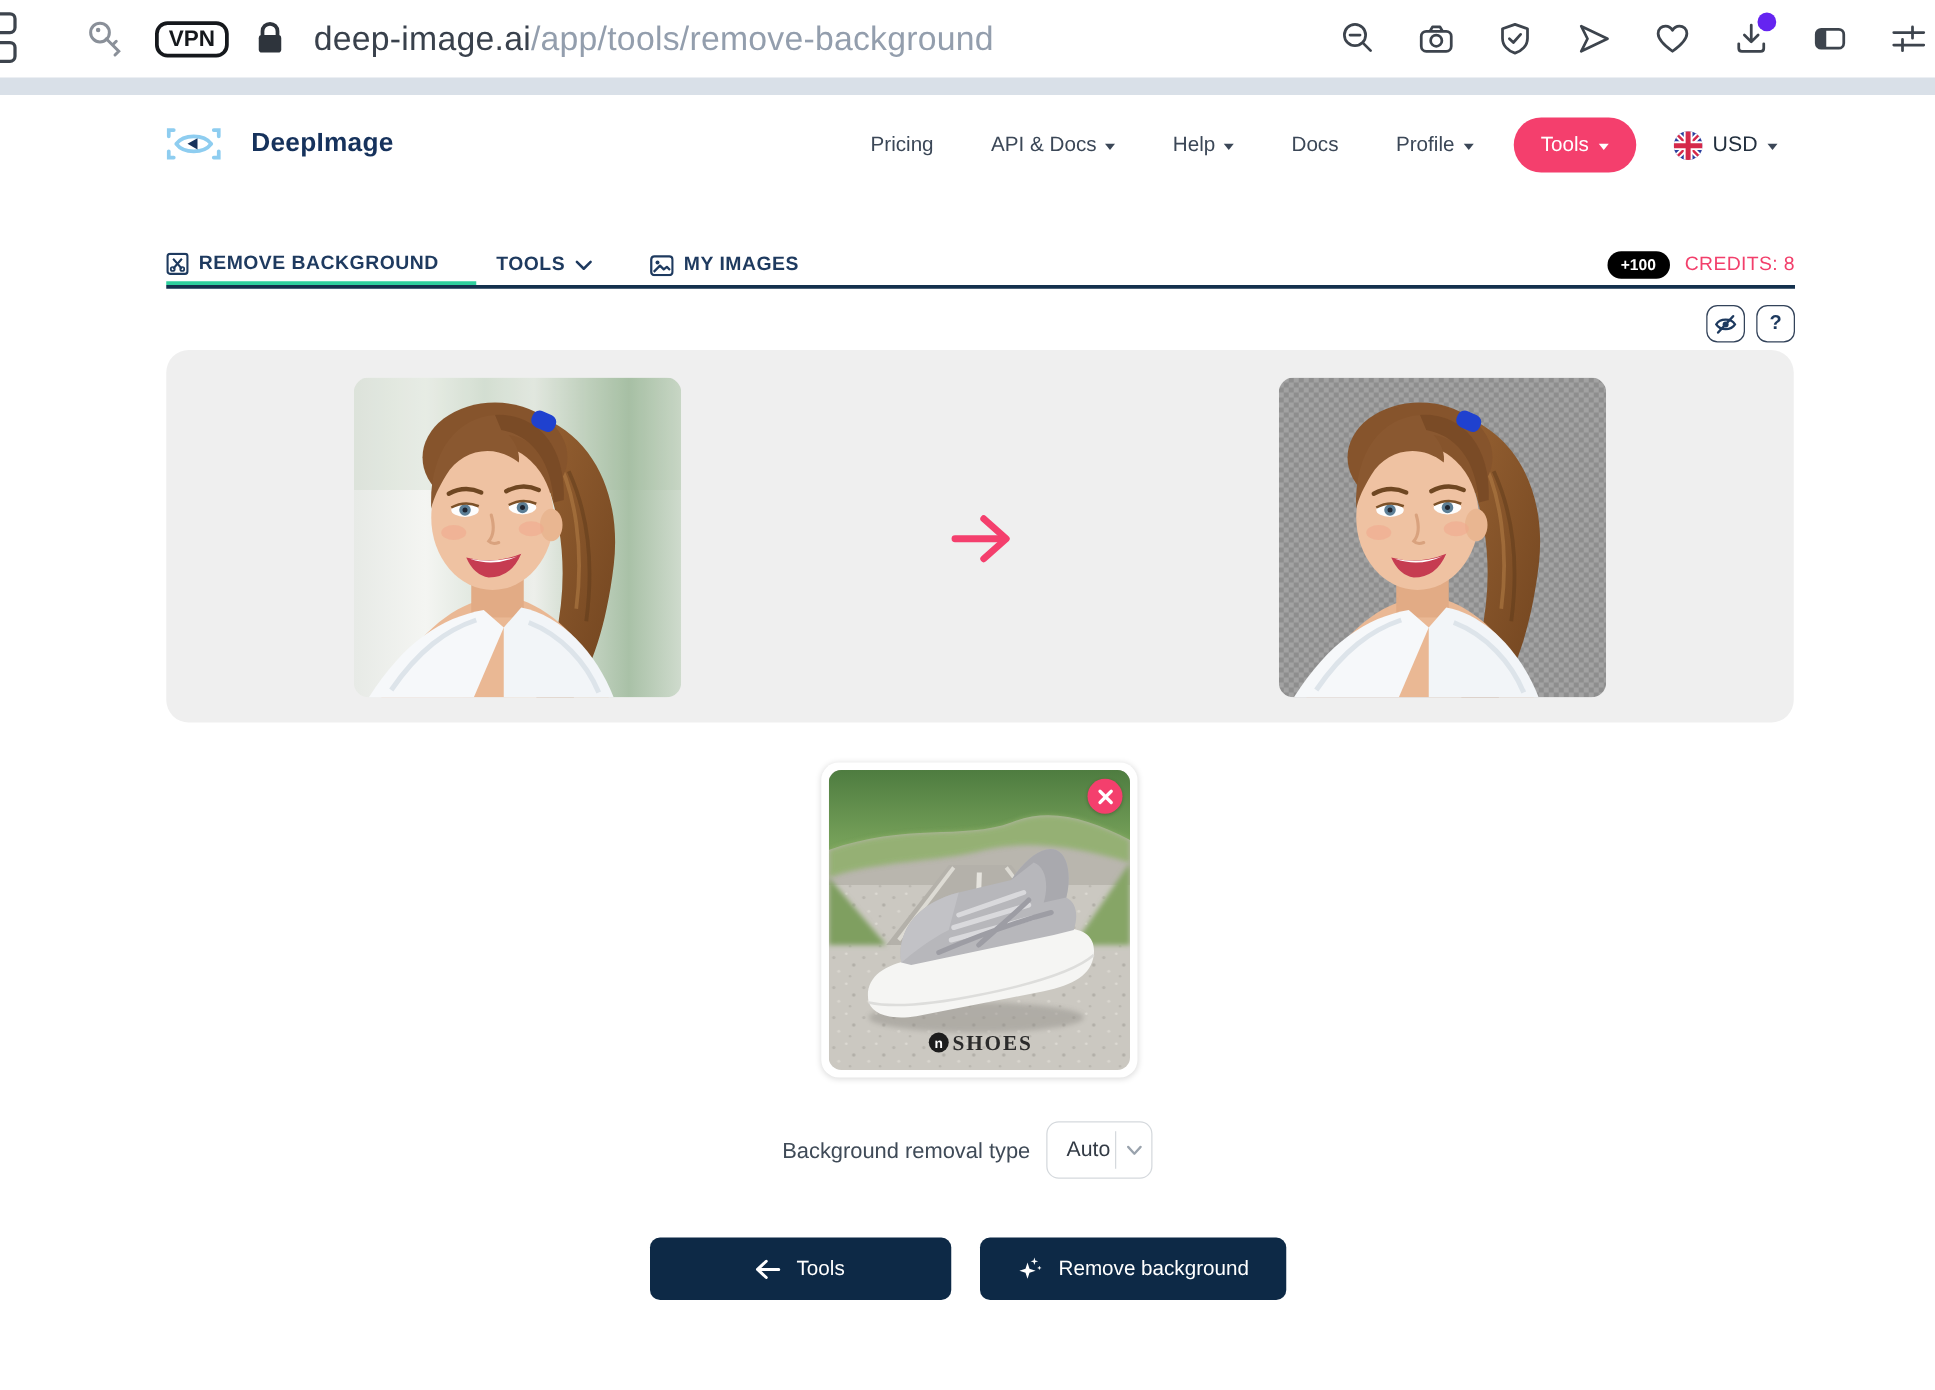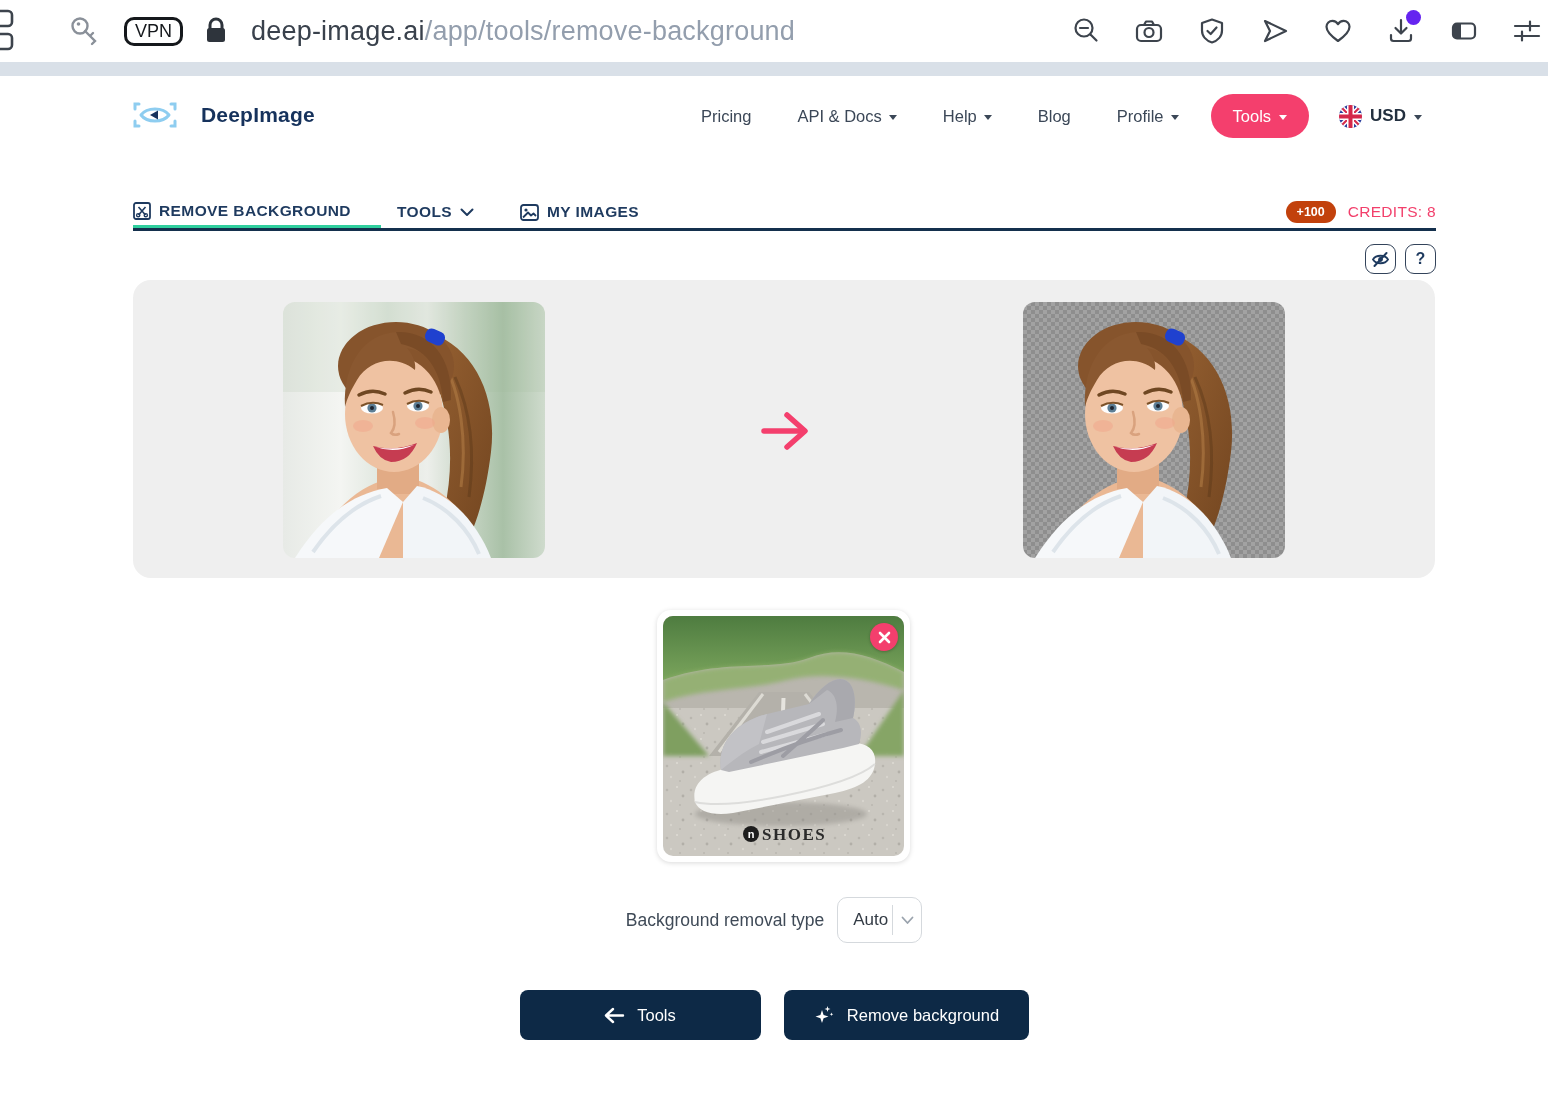--- a/index.html
+++ b/index.html
@@ -9,21 +9,21 @@
 
   
   .browser-bar { position:absolute; left:0; top:0; width:1548px; height:62px;
                  background:#fff; display:flex; align-items:center; }
   .chrome-strip { position:absolute; left:0; top:62px; width:1548px; height:14px;
                   background:#d9e0e8; }
   .bb-left { display:flex; align-items:center; }
   .partial-icon { width:26px; height:52px; margin-right:14px; }
   .key-icon { width:34px; height:34px; margin-right:22px; cursor:pointer; }
   .vpn-badge { border:3px solid #15181c; border-radius:10px; padding:1px 8px;
-               font-size:18px; font-weight:normal; color:#15181c; margin-right:20px; cursor:pointer; }
+               font-size:18px; font-weight:bold; color:#15181c; margin-right:20px; cursor:pointer; }
   .lock-icon { width:26px; height:28px; margin-right:22px; }
   .url-text { font-size:27px; letter-spacing:.2px; white-space:nowrap; cursor:text; }
   .url-host { color:#39414c; }
   .url-path { color:#939ead; }
   .bb-right { margin-left:auto; display:flex; align-items:center; gap:33px; padding-right:6px; }
   .tb-icon { width:30px; height:30px; position:relative; cursor:pointer; flex:none; }
   .tb-icon svg { width:30px; height:30px; }
   .notif-dot { position:absolute; right:-5px; top:-6px; width:15px; height:15px;
                border-radius:50%; background:#6524f0; }
 
@@ -35,32 +35,32 @@
               align-items:center; gap:46px; }
   .nav-item { font-size:16.5px; color:#3b4757; display:flex; align-items:center; gap:7px;
               cursor:pointer; white-space:nowrap; }
   .caret { width:0; height:0; border-left:4.5px solid transparent;
            border-right:4.5px solid transparent; border-top:5.5px solid #3b4757; margin-top:2px; }
   .caret.white { border-top-color:#fff; }
   .tools-pill { background:#f43f6d; color:#fff; border-radius:22px; height:44px;
                 padding:0 22px; display:flex; align-items:center; gap:8px; font-size:16.5px;
                 cursor:pointer; margin-left:-14px; margin-right:-16px; }
   .currency { display:flex; align-items:center; gap:8px; font-size:17px; color:#23303f;
-              cursor:pointer;font-weight:bold; }
+              cursor:pointer; }
 
   
   .tabs-row { position:absolute; left:133px; top:196px; width:1303px; height:35px;
               display:flex; align-items:flex-start; border-bottom:3px solid #14304d; }
   .tab { display:flex; align-items:center; gap:8px; font-size:15.5px; font-weight:bold;
          color:#1e3a5f; letter-spacing:.4px; cursor:pointer; height:32px; }
   .tab.active { border-bottom:3px solid #2fcf9e; margin-bottom:-3px; padding-right:30px; }
   .tab-tools { margin-left:16px; }
   .tab-images { margin-left:46px; }
   .credits-box { position:absolute; right:112px; top:201px; display:flex; align-items:center; gap:12px; }
-  .bonus-pill { background:#c2410c; color:#fff; font-size:12.5px; font-weight:bold;
+  .bonus-pill { background:#000000; color:#fff; font-size:12.5px; font-weight:bold;
                 border-radius:11px; padding:4px 11px; cursor:pointer; }
   .credits-text { color:#f23f6b; font-size:15.5px; font-weight:normal; letter-spacing:.3px; }
   .mini-btns { position:absolute; right:112px; top:244px; display:flex; gap:9px; }
   .mini-btn { width:31px; height:30px; border:1.5px solid #33435a; border-radius:9px;
               background:#fff; display:flex; align-items:center; justify-content:center;
               cursor:pointer; font-size:16px; font-weight:bold; color:#1e3a5f; }
 
   
   .panel { position:absolute; left:133px; top:280px; width:1302px; height:298px;
            background:#efefef; border-radius:18px; }
@@ -262,21 +262,21 @@
       </span>
     <span class="nav-item">
         <span>API &amp; Docs</span>
         <span class="caret"></span>
       </span>
     <span class="nav-item">
         <span>Help</span>
         <span class="caret"></span>
       </span>
     <span class="nav-item">
-        <span>Blog</span>
+        <span>Docs</span>
       </span>
     <span class="nav-item">
         <span>Profile</span>
         <span class="caret"></span>
       </span>
     <span class="tools-pill">
         <span>Tools</span>
         <span class="caret white"></span>
       </span>
     <span class="currency">

